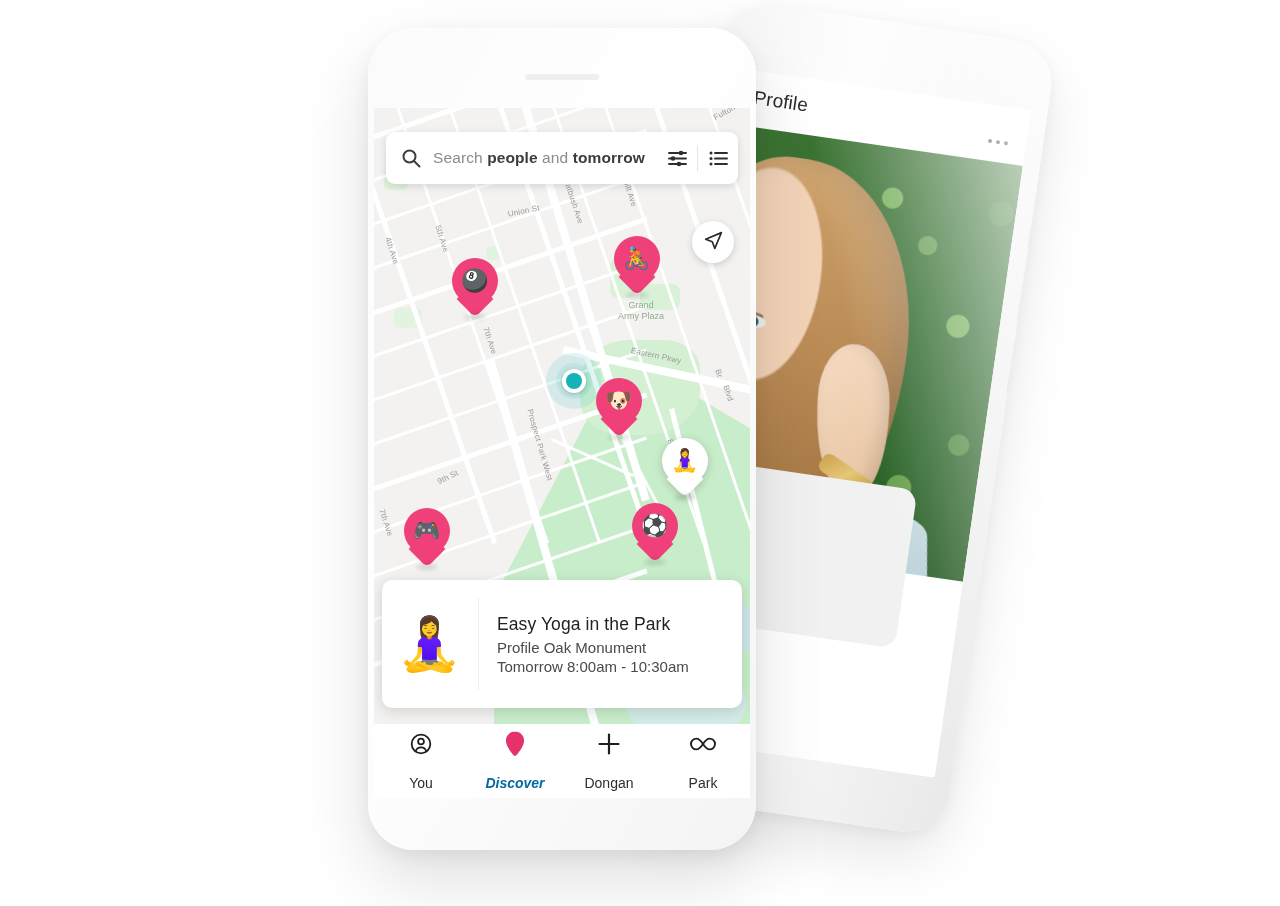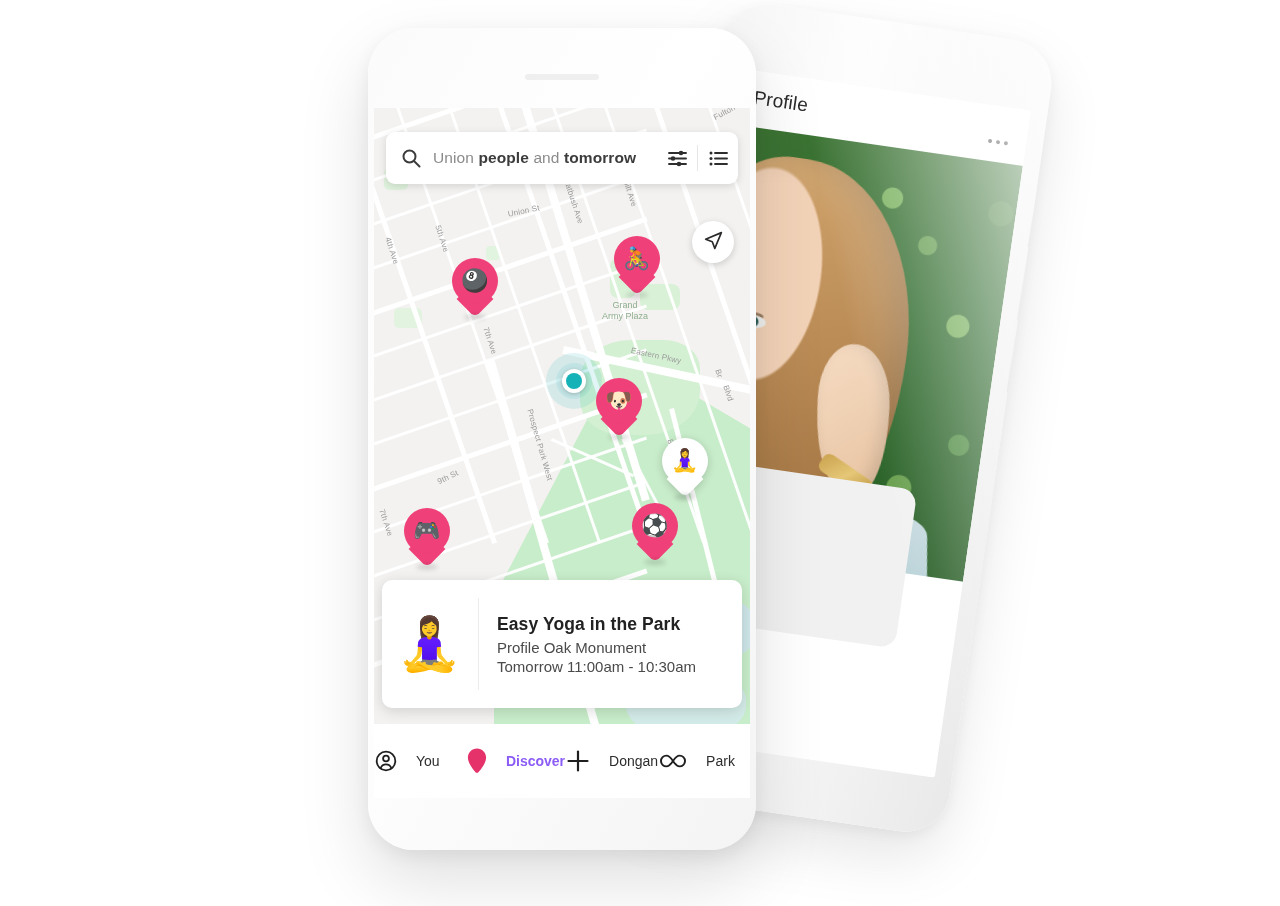--- a/index.html
+++ b/index.html
@@ -238,46 +238,46 @@
     background:#fff;border-radius:10px;
     box-shadow:0 3px 14px rgba(0,0,0,0.14);
     display:flex;align-items:center;
   }
   .ec-thumb{
     width:96px;display:flex;align-items:center;justify-content:center;
     font-size:52px;
   }
   .ec-div{width:1px;height:92px;background:#ececec;}
   .ec-body{flex:1;padding-left:18px;}
-  .ec-title{font-size:17.5px;font-weight:700;color:#222;letter-spacing:.1px;}
+  .ec-title{font-size:17.5px;font-weight:400;color:#222;letter-spacing:.1px;}
   .ec-sub{font-size:15px;color:#4a4a4a;margin-top:4px;}
   .ec-time{font-size:15px;color:#4a4a4a;margin-top:2px;}
   .ec-join{display:flex;align-items:center;margin-top:9px;}
   .avatars{display:flex;}
   .av{
     width:25px;height:25px;border-radius:50%;border:2px solid #fff;
     margin-left:-8px;background-size:cover;
   }
   .av:first-child{margin-left:0;}
   .av1{background:radial-gradient(circle at 50% 34%, #f0cfae 0 7px, transparent 8px),linear-gradient(160deg,#c9a46e,#8d7b52);}
   .av2{background:radial-gradient(circle at 50% 36%, #e9c3a3 0 6px, transparent 7px),linear-gradient(160deg,#4b4448,#2e2a2c);}
   .av3{background:radial-gradient(circle at 50% 34%, #f2d3b4 0 7px, transparent 8px),linear-gradient(160deg,#b98a86,#7d4f52);}
   .ec-joined{font-size:14.5px;color:#4a4a4a;margin-left:11px;}
 
   
   .bottom-nav{
     position:absolute;left:0;bottom:0;width:100%;height:74px;
     background:#ffffff;display:flex;align-items:center;
   }
   .nav-item{
-    flex:1;display:flex;flex-direction:row;align-items:center;gap:18px;
+    flex:1;display:flex;flex-direction:column;align-items:center;gap:18px;
   }
   .nav-ico{height:26px;display:flex;align-items:center;justify-content:center;}
   .nav-label{font-size:14px;color:#2d2d2d;}
-  .nav-item.active .nav-label{color:#8b5cf6;font-weight:700;}
+  .nav-item.active .nav-label{color:#0369a1;font-weight:700;font-style:italic;}
 </style>
 </head>
 <body>
 
 <div class="stage">
 
   <div class="phone-back">
     <div class="pb-side-btn" style="top:170px;height:34px;"></div>
     <div class="pb-side-btn" style="top:220px;height:58px;"></div>
     <div class="pb-side-btn" style="top:292px;height:58px;"></div>
@@ -369,21 +369,21 @@
             <div class="rlabel" style="left: 116px; top: 218px; transform: rotate(72deg);">7th Ave</div>
             <div class="rlabel" style="left: 258px; top: 238px; transform: rotate(12deg);">Eastern Pkwy</div>
             <div class="rlabel" style="left: 62px; top: 370px; transform: rotate(-26deg);">9th St</div>
             <div class="rlabel" style="left: 12px; top: 400px; transform: rotate(72deg);">7th Ave</div>
             <div class="rlabel" style="left: 160px; top: 300px; transform: rotate(74deg);">Prospect Park West</div>
             <div class="rlabel" style="left: 300px; top: 330px; transform: rotate(72deg);">8th Ave</div>
             <div class="rlabel" style="left: 348px; top: 260px; transform: rotate(72deg);">Br</div>
             <div class="rlabel" style="left: 356px; top: 276px; transform: rotate(72deg);">Blvd</div>
           </div>
         <div id="park-labels">
-            <div class="plabel" style="left: 228px; top: 192px;">Grand<br>Army Plaza</div>
+            <div class="plabel" style="left: 244px; top: 192px;">Grand<br>Army Plaza</div>
           </div>
 
         <div class="user-dot">
           <div class="halo"></div>
             <div class="halo2"></div>
           <div class="ring"></div>
             <div class="core"></div>
         </div>
 
         <div id="pins">
@@ -426,21 +426,21 @@
           </div>
 
         <div class="searchbar">
           <span class="search-icon">
             <svg width="20" height="20" viewBox="0 0 20 20" fill="none" stroke="#3c3c3c" stroke-width="2">
               <circle cx="8.5" cy="8.5" r="6"></circle>
                 <line x1="13" y1="13" x2="18.5" y2="18.5" stroke-linecap="round"></line>
             </svg>
           </span>
           <span class="search-text">
-            <span>Union </span><b>people</b><span> and </span><b>tomorrow</b>
+            <span>Search </span><b>people</b><span> and </span><b>tomorrow</b>
           </span>
           <span class="sb-icon">
             <svg width="21" height="21" viewBox="0 0 21 21" stroke="#2e2e2e" stroke-width="1.9" stroke-linecap="round">
               <line x1="2" y1="5" x2="19" y2="5"></line>
                 <line x1="2" y1="10.5" x2="19" y2="10.5"></line>
                 <line x1="2" y1="16" x2="19" y2="16"></line>
               <circle cx="14" cy="5" r="2.3" fill="#2e2e2e" stroke="none"></circle>
               <circle cx="6" cy="10.5" r="2.3" fill="#2e2e2e" stroke="none"></circle>
               <circle cx="12" cy="16" r="2.3" fill="#2e2e2e" stroke="none"></circle>
             </svg>
@@ -467,21 +467,21 @@
         </div>
 
       </div>
 
       <div class="event-card">
         <div class="ec-thumb">🧘‍♀️</div>
         <div class="ec-div"></div>
         <div class="ec-body">
           <div class="ec-title">Easy Yoga in the Park</div>
           <div class="ec-sub">Profile Oak Monument</div>
-          <div class="ec-time">Tomorrow 11:00am - 10:30am</div>
+          <div class="ec-time">Tomorrow 8:00am - 10:30am</div>
         </div>
       </div>
 
       <div class="bottom-nav">
 
         <div class="nav-item">
           <span class="nav-ico">
             <svg width="24" height="24" viewBox="0 0 24 24" fill="none" stroke="#1f1f1f" stroke-width="1.8">
               <circle cx="12" cy="12" r="9.3"></circle>
                 <circle cx="12" cy="9.5" r="2.9"></circle>

